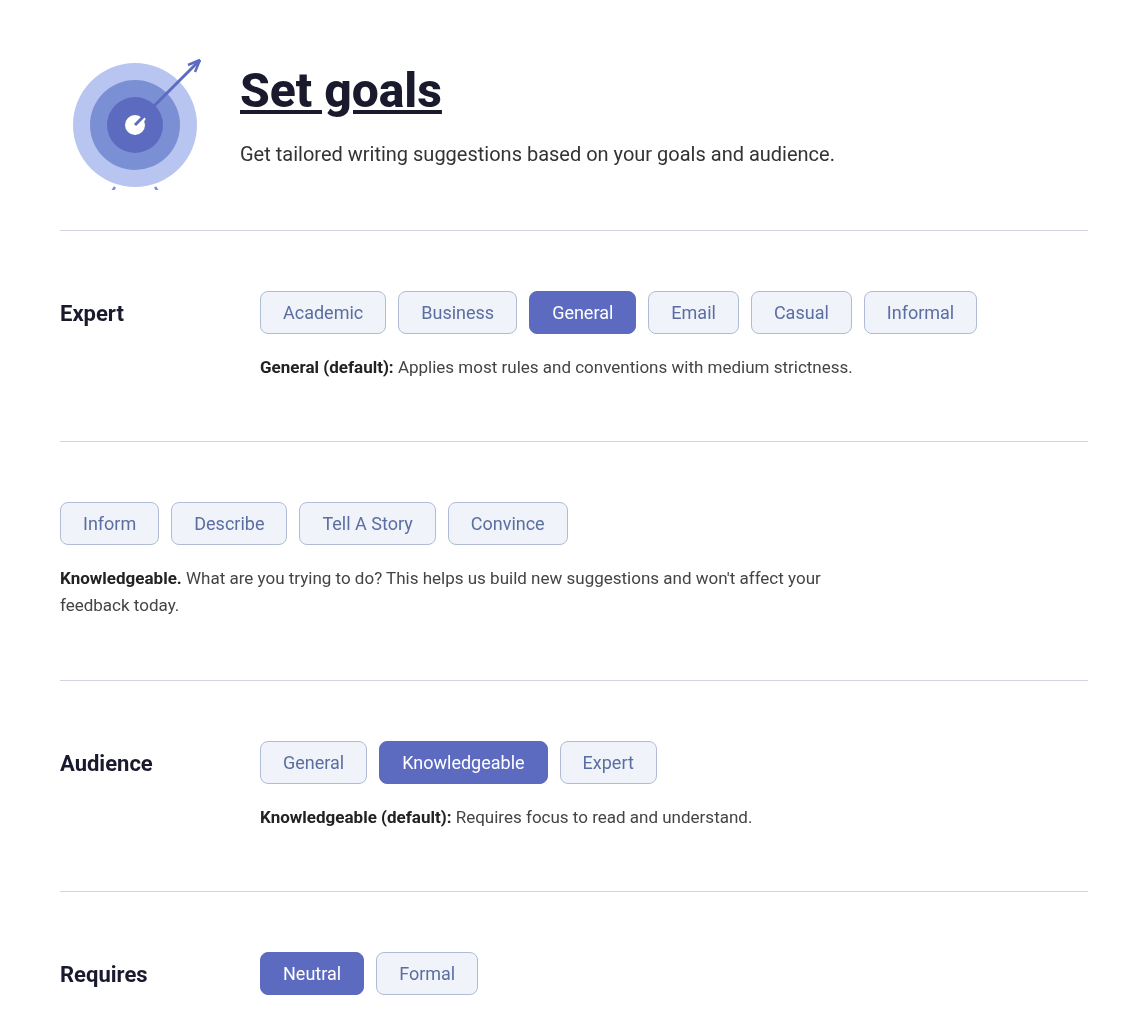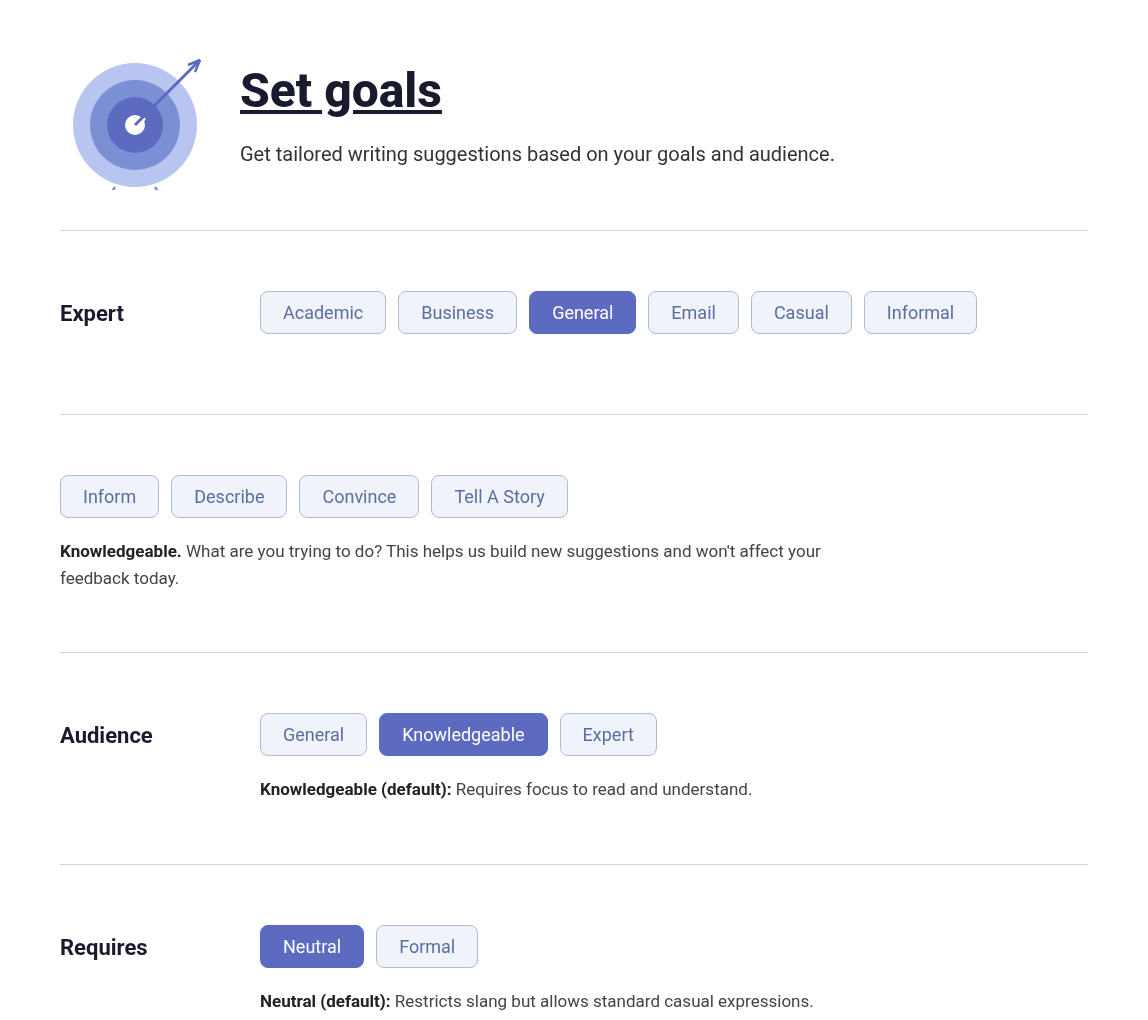--- a/index.html
+++ b/index.html
@@ -149,34 +149,37 @@
     <div class="section-label">Expert</div>
     <div class="section-content">
       <div class="buttons-row">
         <button class="option-btn">Academic</button>
         <button class="option-btn">Business</button>
         <button class="option-btn active">General</button>
         <button class="option-btn">Email</button>
         <button class="option-btn">Casual</button>
         <button class="option-btn">Informal</button>
       </div>
+      <p class="section-description">
+        <strong>General (default):</strong><span> Applies most rules and conventions with medium strictness.</span>
+      </p>
     </div>
   </div>
 </div>
 
 <hr class="divider">
 
 <div class="section">
   <div class="section-row">
     <div class="section-content">
       <div class="buttons-row">
         <button class="option-btn">Inform</button>
         <button class="option-btn">Describe</button>
+        <button class="option-btn">Tell A Story</button>
         <button class="option-btn">Convince</button>
-        <button class="option-btn">Tell A Story</button>
       </div>
       <p class="section-description">
         <strong>Knowledgeable.</strong><span> What are you trying to do? This helps us build new suggestions and won't affect your feedback today.</span>
       </p>
     </div>
   </div>
 </div>
 
 <hr class="divider">
 

